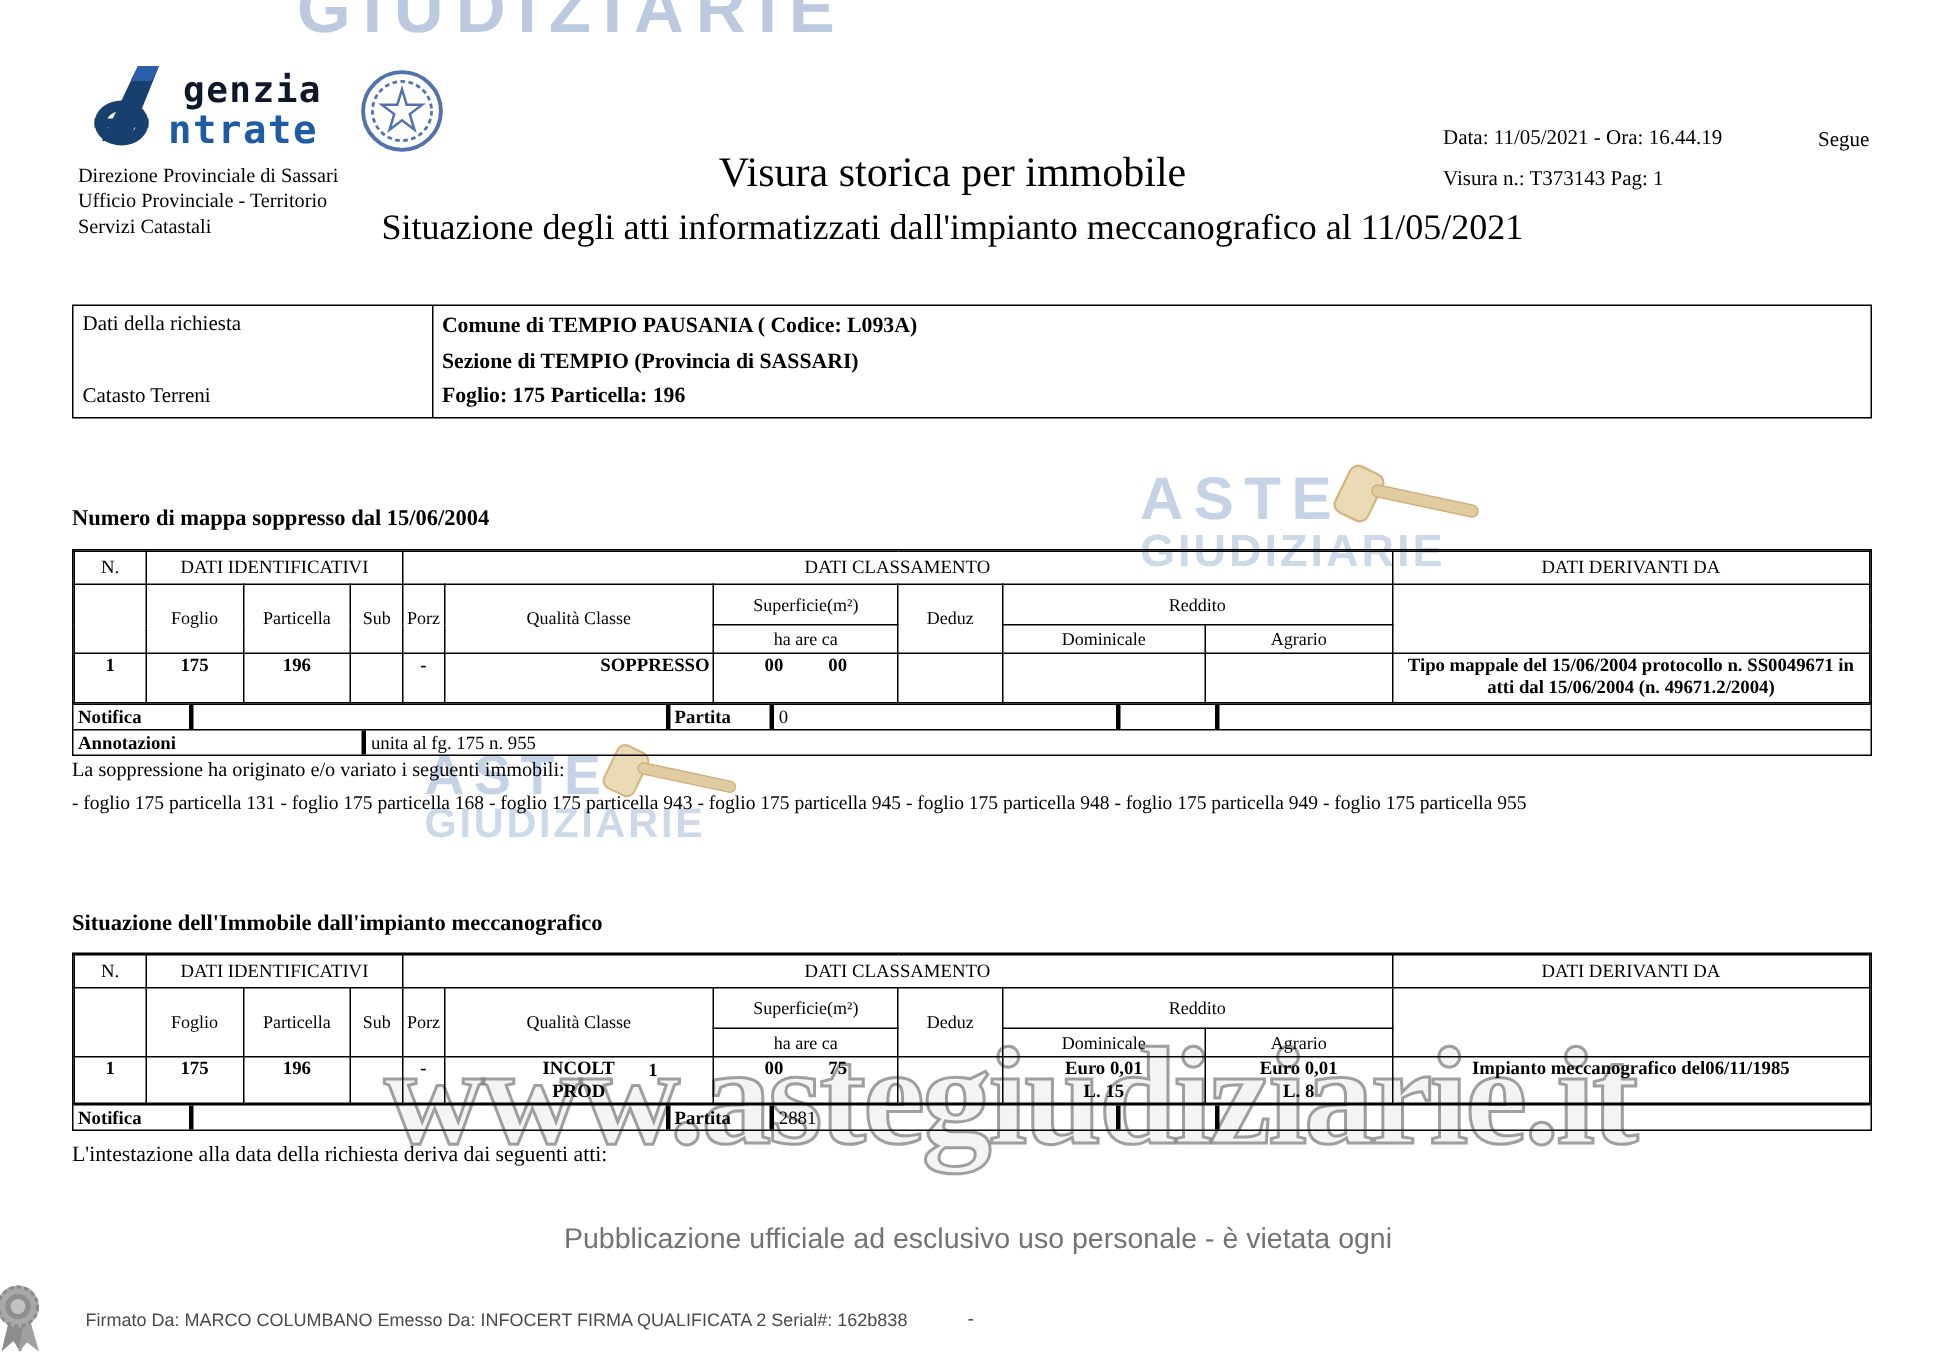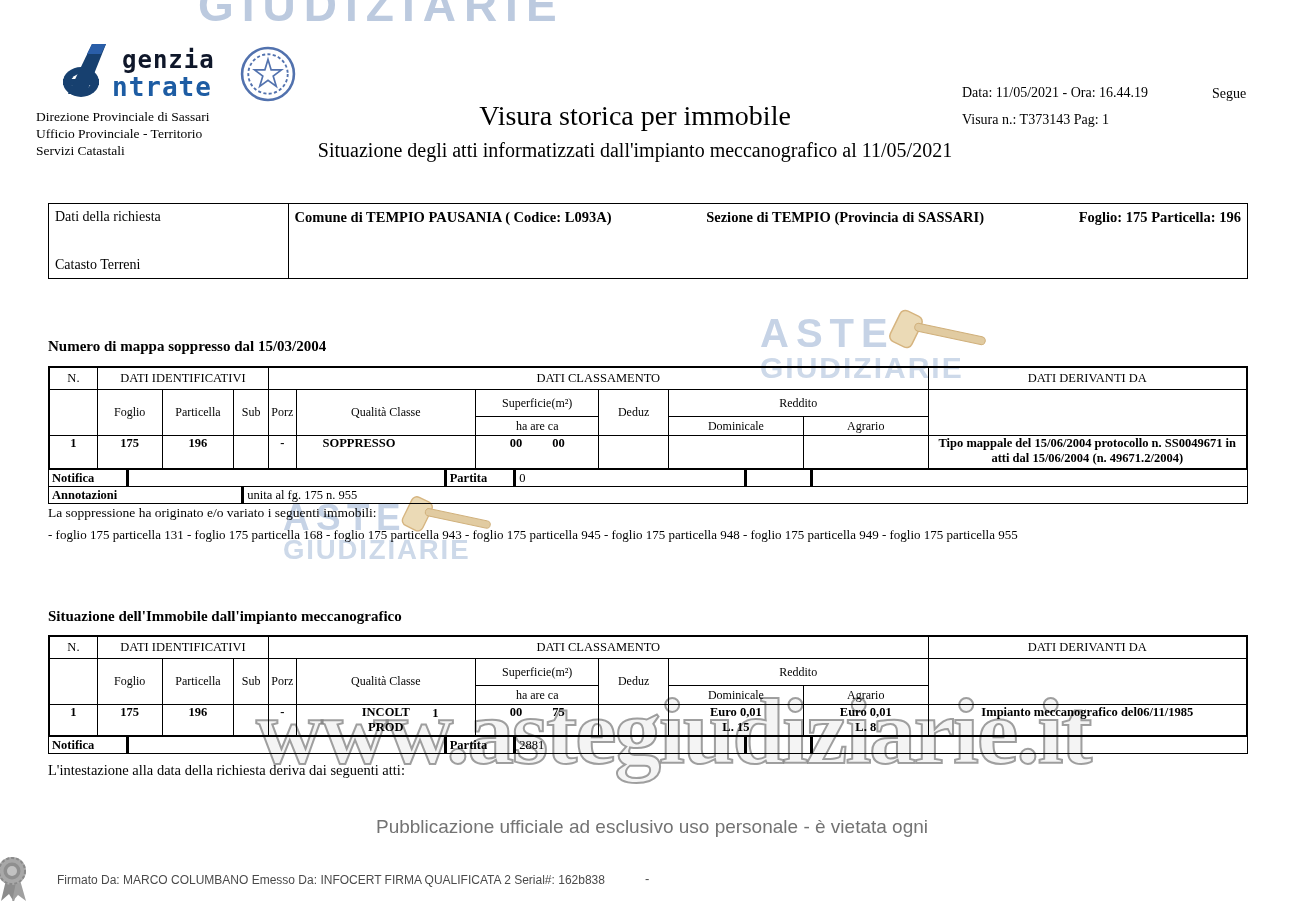--- a/index.html
+++ b/index.html
@@ -17,32 +17,32 @@
   .wm-aste .gavel{position:absolute;left:118px;top:-6px}
   .wm-aste2{transform:scale(.92);transform-origin:top left}
   .wm-url{left:256px;top:678px;font-family:"Liberation Serif",serif;font-weight:bold;font-size:93px;letter-spacing:-2px;white-space:nowrap;
           color:rgba(150,150,150,.10);-webkit-text-stroke:2px rgba(128,128,128,.75)}
 
   
   .logo-glyph{left:54px;top:40px}
   .logo-agenzia{left:122px;top:46px;font-family:"DejaVu Sans Mono",monospace;font-weight:bold;font-size:24px;letter-spacing:1px;color:#0f172a}
   .logo-entrate{left:112px;top:72px;font-family:"DejaVu Sans Mono",monospace;font-weight:bold;font-size:26px;letter-spacing:1px;color:#1d5ca3}
   .emblem{left:240px;top:46px}
-  .office{left:36px;top:108px;font-size:13.5px;line-height:17px}
+  .office{left:52px;top:108px;font-size:13.5px;line-height:17px}
   .title-block{left:40px;top:100px;width:1190px;text-align:center}
   .doc-title{font-size:28px}
-  .doc-subtitle{font-size:20px;margin-top:7px}
+  .doc-subtitle{font-size:24px;margin-top:7px}
   .hdr-right{left:962px;top:86px;font-size:14px;line-height:14px}
   .hdr-right .l2{margin-top:13px}
   .segue{left:1212px;top:86px;font-size:14px}
 
   
   .reqbox{left:48px;top:203px;width:1200px;height:76px;border:1px solid #000;display:flex}
   .req-left{width:20%;border-right:1px solid #000;padding:2px 6px;display:flex;flex-direction:column;justify-content:space-between;font-size:14px;line-height:22px}
-  .req-right{flex:1;padding:2px 6px;font-weight:bold;font-size:14.5px;line-height:23px;display:flex;justify-content:space-between}
+  .req-right{flex:1;padding:2px 6px;font-weight:bold;font-size:14.5px;line-height:23px;display:flex;flex-direction:column;justify-content:space-between}
 
   
   .sect-title{left:48px;font-size:15px;font-weight:bold}
   .note{left:48px;font-size:13.5px}
   .note-bold{left:48px;font-size:13px;font-weight:normal}
 
   
   .tblwrap{left:48px;width:1200px;border:1px solid #000;background:transparent}
   table.cat{width:100%;border-collapse:collapse;table-layout:fixed}
   table.cat td{border:1px solid #000;font-size:12.5px;text-align:center;vertical-align:middle;padding:0 2px;overflow:hidden}
@@ -143,21 +143,21 @@
       <div>Dati della richiesta</div>
       <div>Catasto Terreni</div>
     </div>
     <div class="req-right">
       <div>Comune di TEMPIO PAUSANIA ( Codice: L093A)</div>
       <div>Sezione di TEMPIO (Provincia di SASSARI)</div>
       <div>Foglio: 175 Particella: 196</div>
     </div>
   </div>
 
-  <div class="abs sect-title" style="top:338px">Numero di mappa soppresso  dal 15/03/2004</div>
+  <div class="abs sect-title" style="top:338px">Numero di mappa soppresso  dal 15/06/2004</div>
 
   <div class="abs tblwrap" style="top:366px">
     <table class="cat">
       <colgroup>
         <col style="width:4.0%">
           <col style="width:5.4%">
           <col style="width:6.0%">
           <col style="width:2.9%">
         <col style="width:2.3%">
           <col style="width:15.0%">
@@ -191,21 +191,21 @@
         <td>Dominicale</td>
         <td>Agrario</td>
       </tr>
       <tr class="data">
         <td>1</td>
         <td>175</td>
         <td>196</td>
         <td></td>
         <td>-</td>
         <td class="qual">
-          <div class="qname" style="text-align:left;padding-left:24px">SOPPRESSO</div>
+          <div class="qname" style="text-align:right;padding-left:24px">SOPPRESSO</div>
           <span class="classe"></span>
         </td>
         <td>
           <div class="supf">
             <span>00</span>
             <span>00</span>
           </div>
         </td>
         <td></td>
         <td></td>

